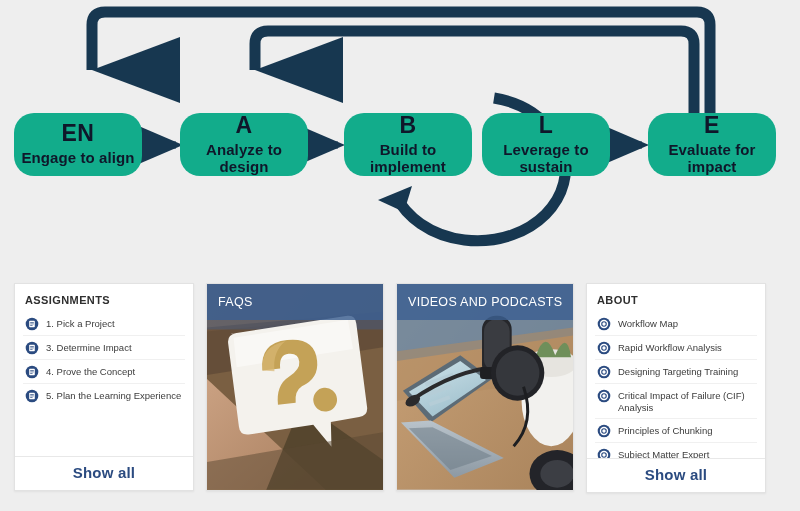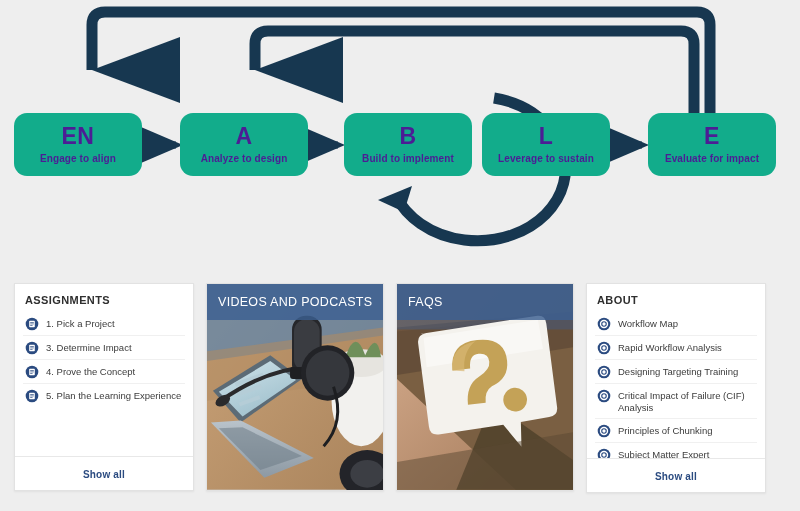--- a/index.html
+++ b/index.html
@@ -18,38 +18,38 @@
     height: 272px;
     background: #eeeeee;
   }
   #diagram-svg {
     position: absolute;
     left: 0; top: 0;
     width: 800px; height: 272px;
   }
   .stage-box {
     position: absolute;
-    border-radius: 13px;
+    border-radius: 20px;
     background: #12AC8B;
     display: flex;
     flex-direction: column;
     align-items: center;
     justify-content: center;
-    color: #4c1d95;
+    color: #0f172a;
     z-index: 5;
   }
   .stage-letter {
     font-size: 23px;
     font-weight: bold;
     line-height: 1;
     letter-spacing: 0.5px;
     margin-bottom: 5px;
   }
   .stage-caption {
-    font-size: 10px;
+    font-size: 15px;
     font-weight: bold;
     line-height: 1.1;
     text-align: center;
     letter-spacing: 0.1px;
   }
 
   
   #cards-row {
     position: relative;
     width: 780px;
@@ -101,21 +101,21 @@
     flex: 0 0 auto;
     width: 14px; height: 14px;
     margin-top: 1px;
   }
   .show-all-bar {
     border-top: 1px solid #e8e8e8;
     text-align: center;
     padding: 7px 0 8px 0;
   }
   .show-all-link {
-    font-size: 10px;
+    font-size: 15px;
     font-weight: bold;
     color: #2b4b80;
     text-decoration: none;
     letter-spacing: 0.2px;
   }
 
   
   .image-card {
     position: relative;
     width: 178px;
@@ -243,20 +243,59 @@
           <rect x="7.4" y="7.4" width="5.2" height="1" fill="#2b4b80"></rect>
             <rect x="7.4" y="9.4" width="5.2" height="1" fill="#2b4b80"></rect>
             <rect x="7.4" y="11.4" width="3.4" height="1" fill="#2b4b80"></rect>
         </svg>
         <span class="item-label">5. Plan the Learning Experience</span>
       </div>
 
     </div>
     <div class="show-all-bar">
       <a href="#" class="show-all-link">Show all</a>
+    </div>
+  </div>
+
+  <div class="image-card">
+    <svg class="photo" viewBox="0 0 178 208" preserveAspectRatio="xMidYMid slice">
+      <defs>
+        <linearGradient id="brn" x1="0" y1="0" x2="1" y2="1">
+          <stop offset="0%" stop-color="#8a6a4c"></stop>
+            <stop offset="100%" stop-color="#6b5337"></stop>
+        </linearGradient>
+        <linearGradient id="skin" x1="0" y1="0" x2="1" y2="1">
+          <stop offset="0%" stop-color="#caa182"></stop>
+            <stop offset="100%" stop-color="#a97f5f"></stop>
+        </linearGradient>
+      </defs>
+      <rect width="178" height="208" fill="url(#brn)"></rect>
+      <path d="M0,48 L178,30 L178,208 L0,208 Z" fill="#7a5f42"></path>
+      <path d="M0,96 L120,208 L0,208 Z" fill="url(#skin)"></path>
+      <path d="M0,44 L178,28 L178,64 L0,92 Z" fill="#3f3128" opacity="0.35"></path>
+      <path d="M96,120 L178,178 L178,208 L60,208 Z" fill="#4e4029" opacity="0.8"></path>
+
+      <rect x="0" y="0" width="178" height="46" fill="#3d5d8c" opacity="0.45"></rect>
+
+      <g transform="rotate(-6 90 110)">
+        <path d="M30,44 L150,38 Q158,38 158,47 L160,132 Q160,141 151,141 L122,143
+                 L120,168 L104,144 L38,147 Q29,147 29,138 L27,53 Q27,44 36,44 Z" fill="#f4f2ed"></path>
+        <path d="M33,48 L150,42 L152,72 L33,78 Z" fill="#ffffff" opacity="0.45"></path>
+      </g>
+
+      <g transform="rotate(-6 90 104)">
+        <path d="M58,84 Q58,56 86,56 Q114,56 114,80 Q114,98 96,104 Q88,108 88,120
+                 L70,120 Q70,100 84,93 Q96,87 96,79 Q96,70 86,70 Q76,70 76,84 Z" fill="#c4a257"></path>
+        <circle cx="118" cy="120" r="12" fill="#c4a257"></circle>
+        <path d="M58,84 Q58,60 84,57 Q70,66 70,86 Z" fill="#d8b874" opacity="0.7"></path>
+      </g>
+      <path d="M0,180 L178,150 L178,208 L0,208 Z" fill="#5a4731" opacity="0.5"></path>
+    </svg>
+    <div class="image-card-banner">
+      <span>FAQS</span>
     </div>
   </div>
 
   <div class="image-card">
     <svg class="photo" viewBox="0 0 178 208" preserveAspectRatio="xMidYMid slice">
       <defs>
         <linearGradient id="deskg" x1="0" y1="0" x2="1" y2="1">
           <stop offset="0%" stop-color="#caa379"></stop>
             <stop offset="100%" stop-color="#a9835b"></stop>
         </linearGradient>
@@ -298,59 +337,20 @@
       <path d="M128,104 Q140,140 118,164" stroke="#1d1e21" stroke-width="3" fill="none"></path>
 
       <ellipse cx="162" cy="192" rx="28" ry="24" fill="#232429"></ellipse>
       <ellipse cx="162" cy="192" rx="17" ry="14" fill="#3c3e44"></ellipse>
     </svg>
     <div class="image-card-banner">
       <span>VIDEOS AND PODCASTS</span>
     </div>
   </div>
 
-  <div class="image-card">
-    <svg class="photo" viewBox="0 0 178 208" preserveAspectRatio="xMidYMid slice">
-      <defs>
-        <linearGradient id="brn" x1="0" y1="0" x2="1" y2="1">
-          <stop offset="0%" stop-color="#8a6a4c"></stop>
-            <stop offset="100%" stop-color="#6b5337"></stop>
-        </linearGradient>
-        <linearGradient id="skin" x1="0" y1="0" x2="1" y2="1">
-          <stop offset="0%" stop-color="#caa182"></stop>
-            <stop offset="100%" stop-color="#a97f5f"></stop>
-        </linearGradient>
-      </defs>
-      <rect width="178" height="208" fill="url(#brn)"></rect>
-      <path d="M0,48 L178,30 L178,208 L0,208 Z" fill="#7a5f42"></path>
-      <path d="M0,96 L120,208 L0,208 Z" fill="url(#skin)"></path>
-      <path d="M0,44 L178,28 L178,64 L0,92 Z" fill="#3f3128" opacity="0.35"></path>
-      <path d="M96,120 L178,178 L178,208 L60,208 Z" fill="#4e4029" opacity="0.8"></path>
-
-      <rect x="0" y="0" width="178" height="46" fill="#3d5d8c" opacity="0.45"></rect>
-
-      <g transform="rotate(-6 90 110)">
-        <path d="M30,44 L150,38 Q158,38 158,47 L160,132 Q160,141 151,141 L122,143
-                 L120,168 L104,144 L38,147 Q29,147 29,138 L27,53 Q27,44 36,44 Z" fill="#f4f2ed"></path>
-        <path d="M33,48 L150,42 L152,72 L33,78 Z" fill="#ffffff" opacity="0.45"></path>
-      </g>
-
-      <g transform="rotate(-6 90 104)">
-        <path d="M58,84 Q58,56 86,56 Q114,56 114,80 Q114,98 96,104 Q88,108 88,120
-                 L70,120 Q70,100 84,93 Q96,87 96,79 Q96,70 86,70 Q76,70 76,84 Z" fill="#c4a257"></path>
-        <circle cx="118" cy="120" r="12" fill="#c4a257"></circle>
-        <path d="M58,84 Q58,60 84,57 Q70,66 70,86 Z" fill="#d8b874" opacity="0.7"></path>
-      </g>
-      <path d="M0,180 L178,150 L178,208 L0,208 Z" fill="#5a4731" opacity="0.5"></path>
-    </svg>
-    <div class="image-card-banner">
-      <span>FAQS</span>
-    </div>
-  </div>
-
   <div class="list-card tallest">
     <div class="card-title">ABOUT</div>
     <div class="card-list">
 
       <div class="card-list-item">
         <svg class="list-icon" viewBox="0 0 20 20">
           <circle cx="10" cy="10" r="9" fill="#2b4b80"></circle>
             <circle cx="10" cy="10" r="6" fill="#ffffff"></circle>
             <circle cx="10" cy="10" r="4" fill="#2b4b80"></circle>
             <circle cx="10" cy="10" r="2.4" fill="#ffffff"></circle>

